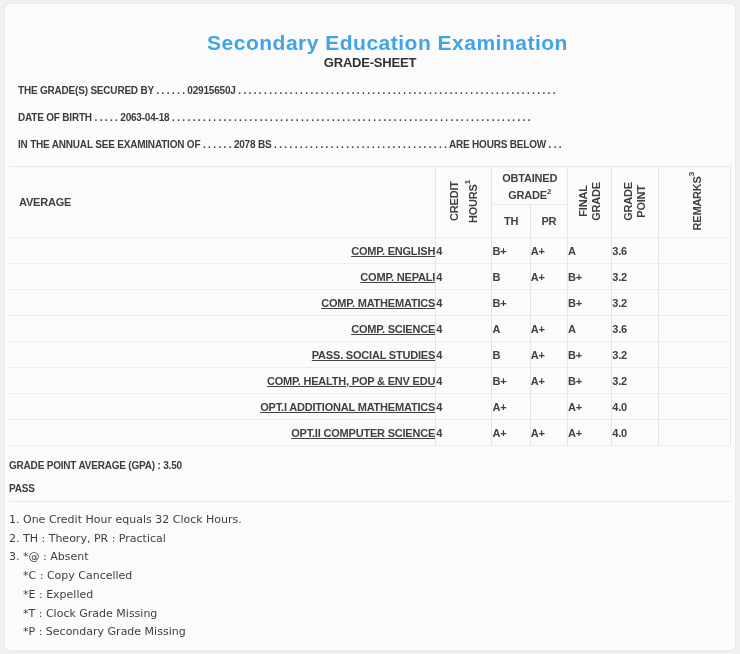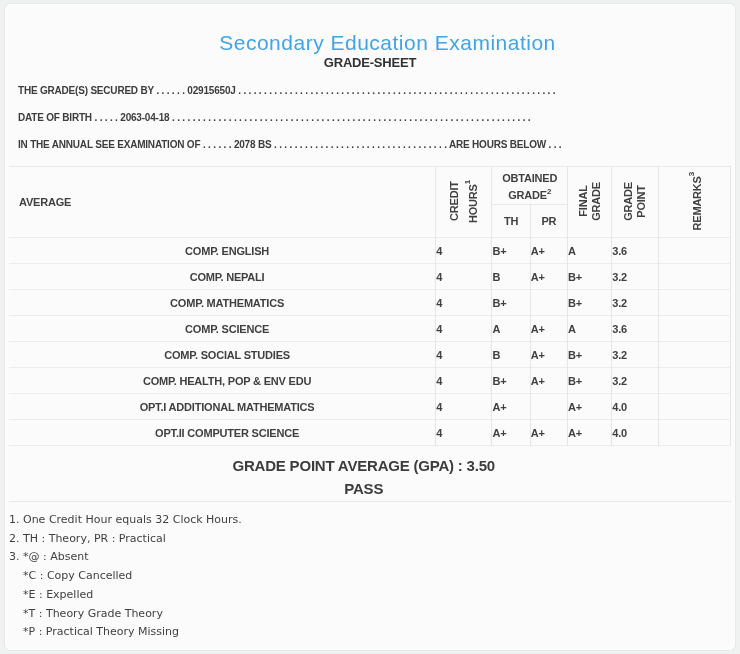--- a/index.html
+++ b/index.html
@@ -19,21 +19,21 @@
     border-radius: 5px;
     box-shadow: 0 0 0 1px rgba(0,0,0,0.035);
     overflow: hidden;
   }
   .title {
     margin-top: 26px;
     text-align: center;
     font-size: 21px;
     letter-spacing: 0.5px;
     color: #41a4e6;
-    font-weight: 400;
+    font-weight: 700;
     margin-left: 35px;
   }
   .subtitle {
     text-align: center;
     font-size: 13px;
     font-weight: 700;
     letter-spacing: -0.2px;
     color: #323232;
   }
   .info { margin: 15px 12px 0 12px; }
@@ -74,35 +74,35 @@
     font-size: 11px;
   }
   .col-subj { width: 424px; }
   .col-credit { width: 56px; }
   .col-th { width: 38px; }
   .col-pr { width: 37px; }
   .col-final { width: 44px; }
   .col-gp { width: 46px; }
   .col-rem { width: 72px; }
   th.center, td.center { }
-  td.subject { text-align: center; padding-left: 10px; }
+  td.subject { text-align: right; padding-left: 10px; text-decoration: underline; }
   .vtext {
     display: inline-block;
     writing-mode: vertical-rl;
     transform: rotate(180deg);
     line-height: 13px;
     font-size: 11px;
     white-space: nowrap;
   }
   sup { font-size: 8px; }
   .og-head { text-align: center; line-height: 13px; padding-top: 2px; }
   td.summary-cell { padding: 13px 12px 6px 0; border-bottom: 1px solid #e9e9e9; }
   .gpa-line, .result-line {
-    text-align: center;
-    font-size: 15px;
+    text-align: left;
+    font-size: 10px;
     font-weight: 700;
     color: #3c3c3c;
     line-height: 13px;
   }
   .result-line { margin-top: 10px; }
   .footnotes {
     margin: 9px 0 0 3px;
     font-family: "DejaVu Sans", sans-serif;
     font-size: 11px;
     color: #3f3f3f;
@@ -206,21 +206,21 @@
       <tr>
         <td class="subject">COMP. SCIENCE</td>
         <td class="center bl">4</td>
         <td class="center bl">A</td>
         <td class="center bl">A+</td>
         <td class="center bl">A</td>
         <td class="center bl">3.6</td>
         <td class="center bl br"></td>
       </tr>
       <tr>
-        <td class="subject">COMP. SOCIAL STUDIES</td>
+        <td class="subject">PASS. SOCIAL STUDIES</td>
         <td class="center bl">4</td>
         <td class="center bl">B</td>
         <td class="center bl">A+</td>
         <td class="center bl">B+</td>
         <td class="center bl">3.2</td>
         <td class="center bl br"></td>
       </tr>
       <tr>
         <td class="subject">COMP. HEALTH, POP &amp; ENV EDU</td>
         <td class="center bl">4</td>
@@ -256,17 +256,17 @@
       </tr>
     </tbody>
   </table>
 
   <div class="footnotes">
     <div class="footnote">1. One Credit Hour equals 32 Clock Hours.</div>
     <div class="footnote">2. TH : Theory, PR : Practical</div>
     <div class="footnote">3. *@ : Absent</div>
     <div class="footnote indent">*C : Copy Cancelled</div>
     <div class="footnote indent">*E : Expelled</div>
-    <div class="footnote indent">*T : Theory Grade Theory</div>
-    <div class="footnote indent">*P : Practical Theory Missing</div>
+    <div class="footnote indent">*T : Clock Grade Missing</div>
+    <div class="footnote indent">*P : Secondary Grade Missing</div>
   </div>
 
 </div>
 
 </body></html>

